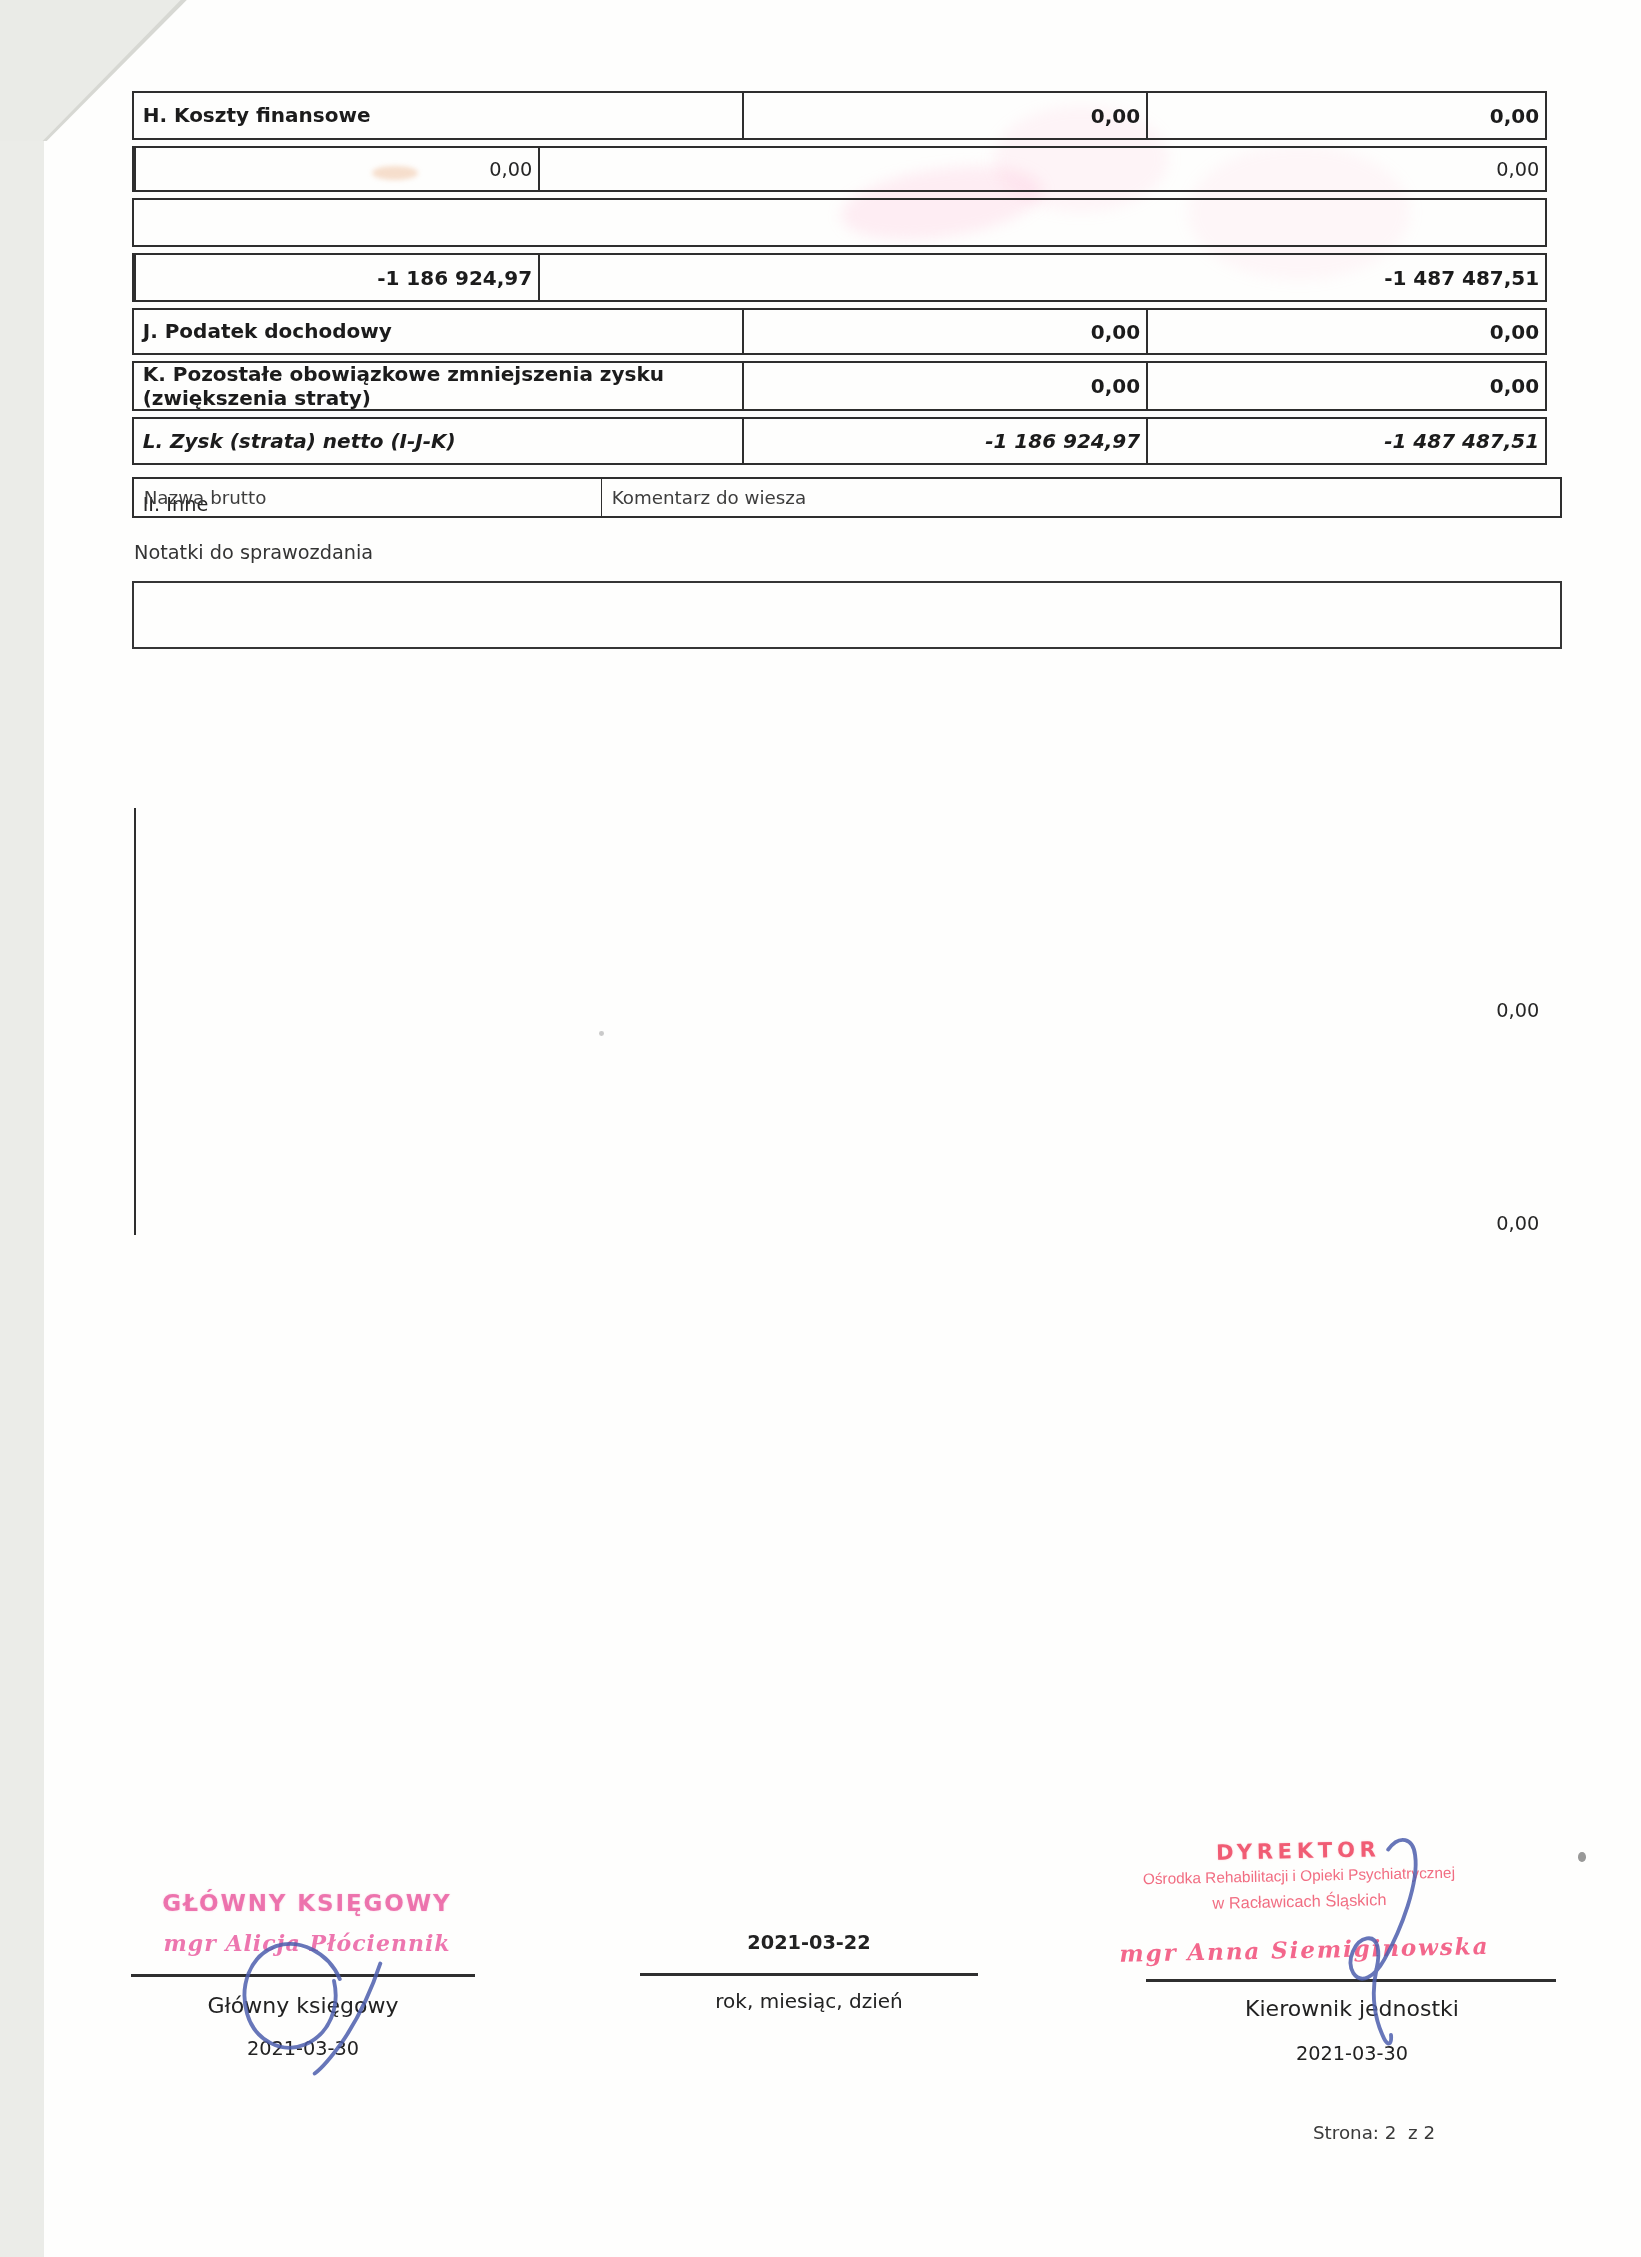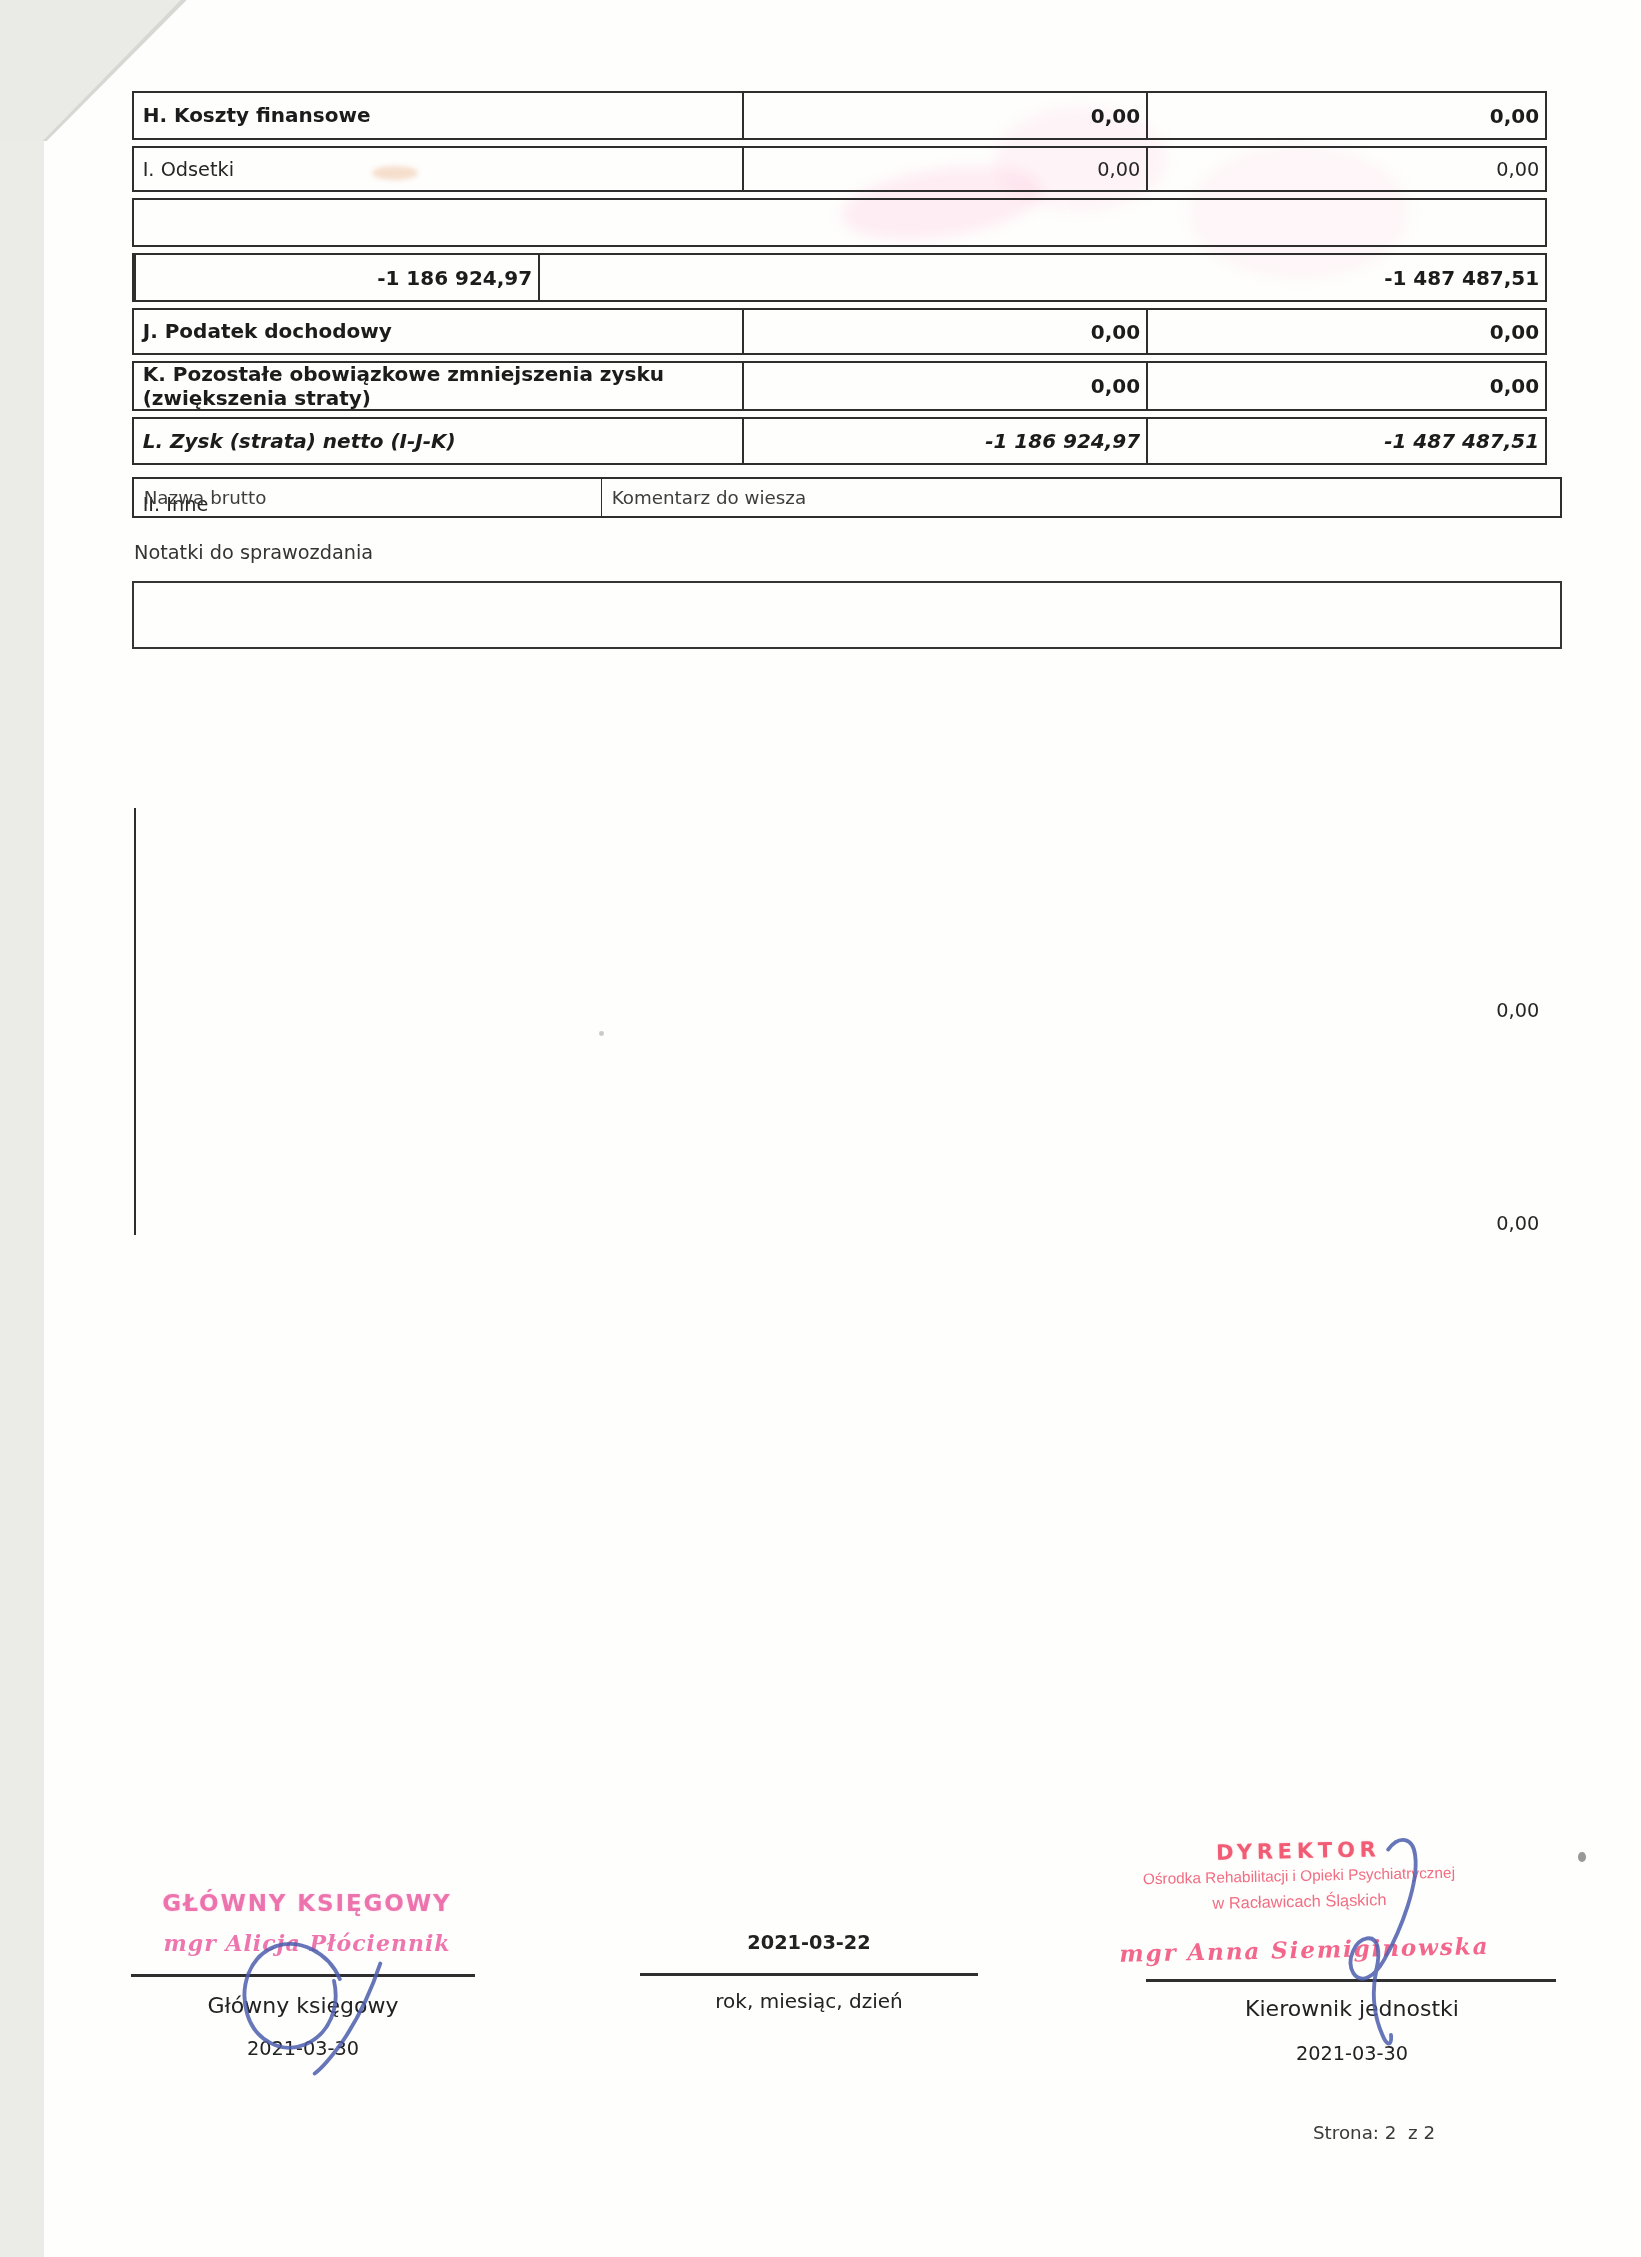--- a/index.html
+++ b/index.html
@@ -68,21 +68,20 @@
 
   <div class="fintable">
 
     <div class="finrow bold" style="height:49px;">
       <div class="cell c-label">H. Koszty finansowe</div>
       <div class="cell c-v1">0,00</div>
       <div class="cell c-v2">0,00</div>
     </div>
 
     <div class="finrow plain" style="height:46px;">
-      <div class="cell c-label">I. Odsetki</div>
       <div class="cell c-v1">0,00</div>
       <div class="cell c-v2">0,00</div>
     </div>
 
     <div class="finrow plain" style="height:49px;flex-direction:column;">
       <div class="cell c-label">II. Inne</div>
       <div class="cell c-v1">0,00</div>
       <div class="cell c-v2">0,00</div>
     </div>
 

